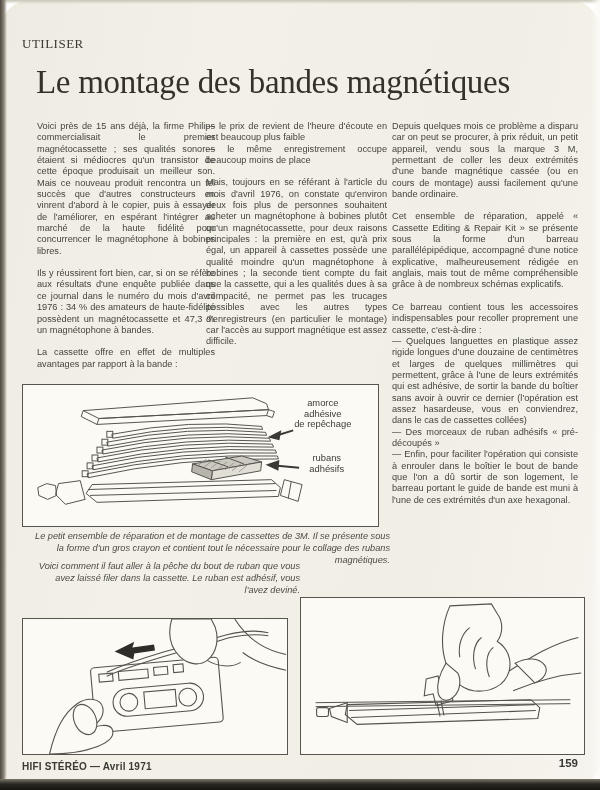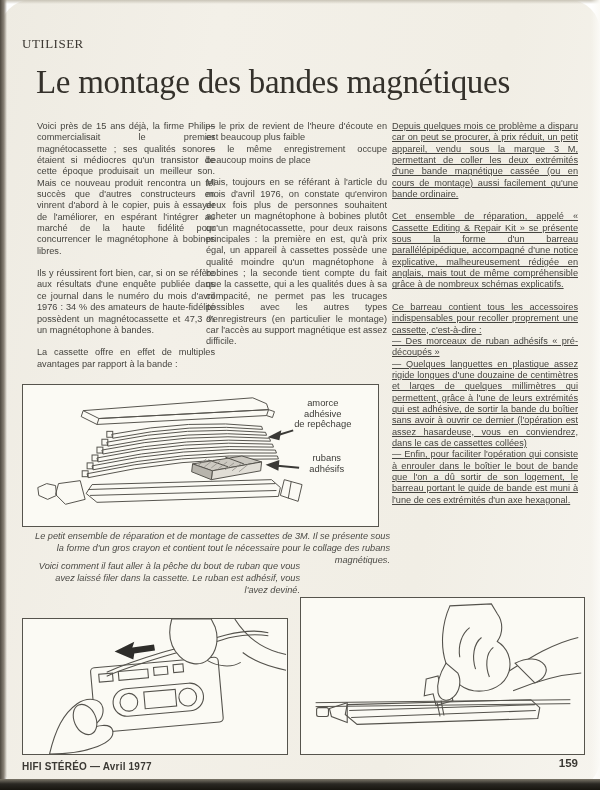--- a/index.html
+++ b/index.html
@@ -22,21 +22,21 @@
   .kicker{position:absolute;left:22px;top:36px;
     font-family:"Liberation Serif",serif;font-size:13px;letter-spacing:.5px;color:#3c3832;}
   .title{position:absolute;left:36px;top:64px;width:540px;
     font-family:"Liberation Serif",serif;font-size:33px;font-weight:400;
     letter-spacing:-.3px;color:#34312b;}
 
   .col{position:absolute;top:121px;text-align:justify;font-size:9.2px;
     line-height:11.35px;color:#45443f;overflow:hidden;}
   .col-1{left:37px;width:178px;height:262px;}
   .col-2{left:206px;width:181px;height:262px;}
-  .col-3{left:392px;width:186px;height:428px;text-decoration:underline;}
+  .col-3{left:392px;width:186px;height:428px;}
   .col p{margin:0;}
   .col p.gap{margin-top:11px;}
 
   .frame{position:absolute;background:#fbfaf4;border:1.5px solid #56544d;box-sizing:border-box;}
   .figure-kit{left:22px;top:384px;width:357px;height:143px;}
   .photo-left{left:22px;top:618px;width:266px;height:137px;}
   .photo-right{left:300px;top:597px;width:285px;height:158px;}
   .frame svg{display:block;width:100%;height:100%;}
 
   .caption{position:absolute;font-style:italic;font-size:9.2px;line-height:11.8px;
@@ -74,22 +74,22 @@
   <div class="col col-2">
     <p>— le prix de revient de l'heure d'écoute en est beaucoup plus faible</p>
     <p>— le même enregistrement occupe beaucoup moins de place</p>
     <p class="gap">Mais, toujours en se référant à l'article du mois d'avril 1976, on constate qu'environ deux fois plus de personnes souhaitent acheter un magnétophone à bobines plutôt qu'un magnétocassette, pour deux raisons principales : la première en est, qu'à prix égal, un appareil à cassettes possède une qualité moindre qu'un magnétophone à bobines ; la seconde tient compte du fait que la cassette, qui a les qualités dues à sa compacité, ne permet pas les trucages possibles avec les autres types d'enregistreurs (en particulier le montage) car l'accès au support magnétique est assez difficile.</p>
   </div>
 
   <div class="col col-3">
     <p>Depuis quelques mois ce problème a disparu car on peut se procurer, à prix réduit, un petit appareil, vendu sous la marque 3 M, permettant de coller les deux extrémités d'une bande magnétique cassée (ou en cours de montage) aussi facilement qu'une bande ordinaire.</p>
     <p class="gap">Cet ensemble de réparation, appelé « Cassette Editing &amp; Repair Kit » se présente sous la forme d'un barreau parallélépipédique, accompagné d'une notice explicative, malheureusement rédigée en anglais, mais tout de même compréhensible grâce à de nombreux schémas explicatifs.</p>
     <p class="gap">Ce barreau contient tous les accessoires indispensables pour recoller proprement une cassette, c'est-à-dire :</p>
+    <p>— Quelques languettes en plastique assez rigide longues d'une douzaine de centimètres et larges de quelques millimètres qui permettent, grâce à l'une de leurs extrémités qui est adhésive, de sortir la bande du boîtier sans avoir à ouvrir ce dernier (l'opération est assez hasardeuse, vous en conviendrez, dans le cas de cassettes collées)</p>
     <p>— Des morceaux de ruban adhésifs « pré-découpés »</p>
-    <p>— Quelques languettes en plastique assez rigide longues d'une douzaine de centimètres et larges de quelques millimètres qui permettent, grâce à l'une de leurs extrémités qui est adhésive, de sortir la bande du boîtier sans avoir à ouvrir ce dernier (l'opération est assez hasardeuse, vous en conviendrez, dans le cas de cassettes collées)</p>
     <p>— Enfin, pour faciliter l'opération qui consiste à enrouler dans le boîtier le bout de bande que l'on a dû sortir de son logement, le barreau portant le guide de bande est muni à l'une de ces extrémités d'un axe hexagonal.</p>
   </div>
 
   <div class="frame figure-kit">
     <svg viewBox="0 0 356 143">
 
       <g class="ln">
         <path d="M59,26 L231,13 L245,19 L247,25 L75,34 Z"></path>
         <path d="M75,34 L247,25 L245,31 L73,40 Z"></path>
         <path d="M59,26 L57,32 L73,40"></path>
@@ -197,18 +197,18 @@
       <g>
         <path class="paperfill" d="M150,8 C142,26 140,48 146,66 C150,80 160,92 174,94 C192,96 206,88 210,74 C213,62 208,50 198,44 C204,36 204,24 198,16 L192,6 Z"></path>
         <path class="ln2" d="M160,60 C158,48 162,36 170,30 M176,72 C172,60 174,46 182,40 M190,80 C186,70 186,56 194,50"></path>
         <path class="paperfill" d="M146,66 C140,76 136,86 138,96 C140,104 148,106 154,100 C160,94 162,84 158,76 Z"></path>
         <path class="ln2" d="M210,74 C232,60 254,46 280,40 M214,94 C238,84 258,78 283,76"></path>
         <path class="paperfill" d="M216,66 C228,60 240,60 246,68 C250,74 246,82 236,86 Z"></path>
       </g>
     </svg>
   </div>
 
-  <div class="footer-magazine">HIFI STÉRÉO — Avril 1977</div>
+  <div class="footer-magazine">HIFI STÉRÉO — Avril 1971</div>
   <div class="page-number">159</div>
 
   <div class="edge-left"></div>
   <div class="edge-bottom"></div>
 </div>
 
 </body></html>

